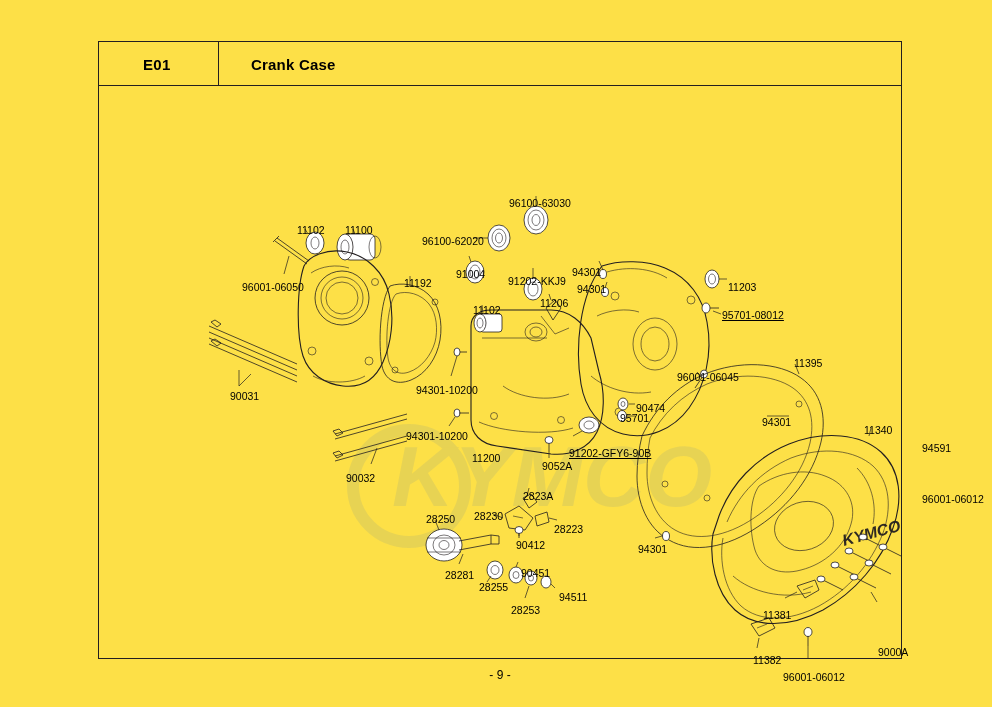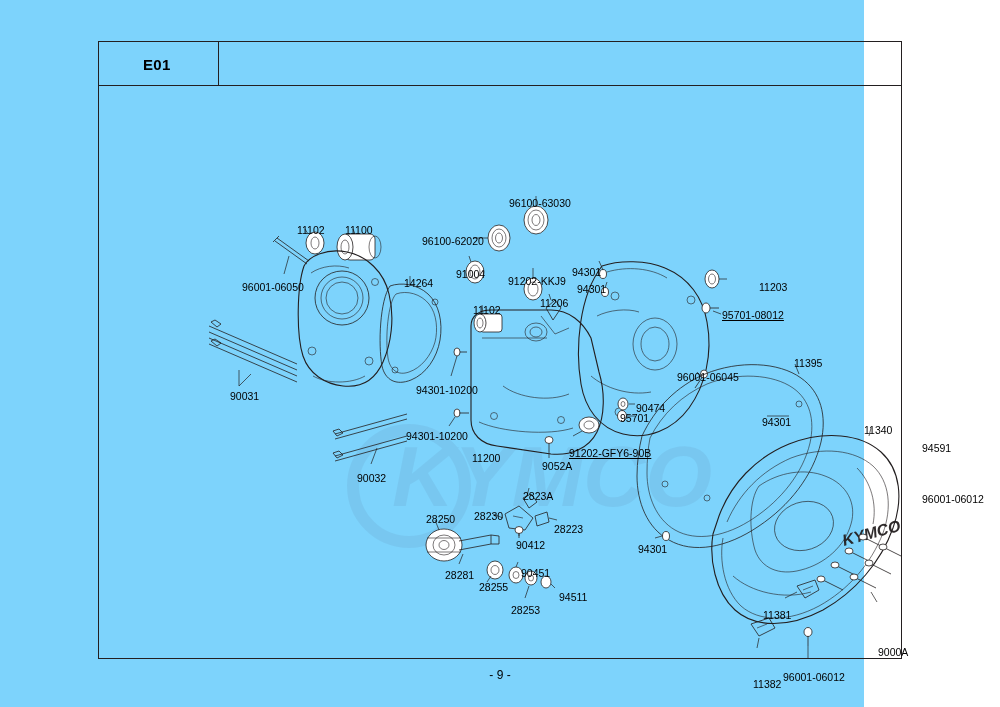--- a/index.html
+++ b/index.html
@@ -11,23 +11,23 @@
     width: 1000px;
     height: 707px;
     font-family: "Liberation Sans", sans-serif;
     color: #000;
     position: relative;
     overflow: hidden;
   }
   #page {
     position: absolute;
     left: 0; top: 0;
-    width: 864px;
+    width: 992px;
     height: 707px;
-    background: #7dd3fc;
+    background: #fde047;
   }
   
   #frame {
     position: absolute;
     left: 98px;
     top: 41px;
     width: 804px;
     height: 618px;
     border: 1px solid #231f20;
     box-sizing: border-box;
@@ -103,20 +103,21 @@
 <body>
 
 <div id="page">
 
   <div id="frame">
 
     <div id="title-bar">
       <div id="code-cell">
         <span id="code-text">E01</span>
       </div>
+      <div id="title-text">Crank Case</div>
     </div>
 
     <div id="diagram">
 
       <svg width="802" height="573" viewBox="0 0 802 573">
         <defs>
           <style type="text/css">
             .ln { fill:none; stroke:#231f20; stroke-width:0.8; }
             .ln2 { fill:none; stroke:#231f20; stroke-width:1.1; }
             .thin { fill:none; stroke:#231f20; stroke-width:0.6; }
@@ -480,58 +481,58 @@
           </g>
         </g>
 
       </svg>
 
       <div class="lbl" style="left:410px; top:112px;">96100-63030</div>
       <div class="lbl" style="left:198px; top:139px;">11102</div>
       <div class="lbl" style="left:246px; top:139px;">11100</div>
       <div class="lbl" style="left:323px; top:150px;">96100-62020</div>
       <div class="lbl" style="left:473px; top:181px;">94301</div>
-      <div class="lbl" style="left:660px; top:196px;text-align:center;">11203</div>
+      <div class="lbl" style="left:629px; top:196px;text-align:center;">11203</div>
       <div class="lbl" style="left:357px; top:183px;">91004</div>
       <div class="lbl" style="left:409px; top:190px;">91202-KKJ9</div>
-      <div class="lbl" style="left:305px; top:192px;">14264</div>
+      <div class="lbl" style="left:305px; top:192px;">11192</div>
       <div class="lbl" style="left:143px; top:196px;">96001-06050</div>
       <div class="lbl" style="left:478px; top:198px;">94301</div>
       <div class="lbl" style="left:441px; top:212px;">11206</div>
       <div class="lbl" style="left:623px; top:224px;text-decoration:underline;">95701-08012</div>
       <div class="lbl" style="left:374px; top:219px;">11102</div>
       <div class="lbl" style="left:695px; top:272px;">11395</div>
       <div class="lbl" style="left:578px; top:286px;">96001-06045</div>
       <div class="lbl" style="left:317px; top:299px;">94301-10200</div>
       <div class="lbl" style="left:131px; top:305px;">90031</div>
       <div class="lbl" style="left:537px; top:317px;">90474</div>
       <div class="lbl" style="left:521px; top:327px;">95701</div>
       <div class="lbl" style="left:663px; top:331px;">94301</div>
       <div class="lbl" style="left:307px; top:345px;">94301-10200</div>
       <div class="lbl" style="left:765px; top:339px;">11340</div>
       <div class="lbl" style="left:823px; top:357px;">94591</div>
       <div class="lbl" style="left:470px; top:362px;text-decoration:underline;">91202-GFY6-90B</div>
       <div class="lbl" style="left:373px; top:367px;">11200</div>
       <div class="lbl" style="left:443px; top:375px;">9052A</div>
-      <div class="lbl" style="left:258px; top:387px;text-align:center;">90032</div>
+      <div class="lbl" style="left:247px; top:387px;text-align:center;">90032</div>
       <div class="lbl" style="left:823px; top:408px;">96001-06012</div>
       <div class="lbl" style="left:424px; top:405px;">2823A</div>
       <div class="lbl" style="left:375px; top:425px;">28230</div>
       <div class="lbl" style="left:327px; top:428px;">28250</div>
       <div class="lbl" style="left:455px; top:438px;">28223</div>
       <div class="lbl" style="left:417px; top:454px;">90412</div>
       <div class="lbl" style="left:539px; top:458px;">94301</div>
       <div class="lbl" style="left:346px; top:484px;">28281</div>
       <div class="lbl" style="left:422px; top:482px;">90451</div>
       <div class="lbl" style="left:380px; top:496px;">28255</div>
       <div class="lbl" style="left:460px; top:506px;">94511</div>
       <div class="lbl" style="left:412px; top:519px;">28253</div>
       <div class="lbl" style="left:664px; top:524px;">11381</div>
       <div class="lbl" style="left:779px; top:561px;">9000A</div>
-      <div class="lbl" style="left:654px; top:569px;margin-top:24px;">11382</div>
+      <div class="lbl" style="left:654px; top:569px;">11382</div>
       <div class="lbl" style="left:684px; top:586px;">96001-06012</div>
 
     </div>
   </div>
 
   <div id="footer">- 9 -</div>
 
 </div>
 
 </body></html>

